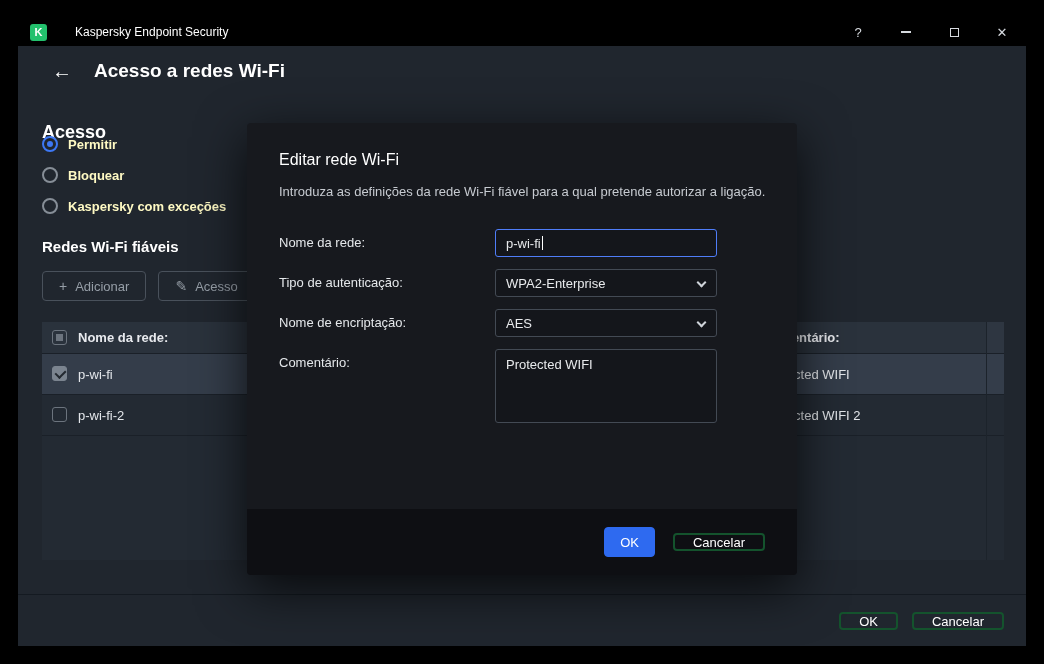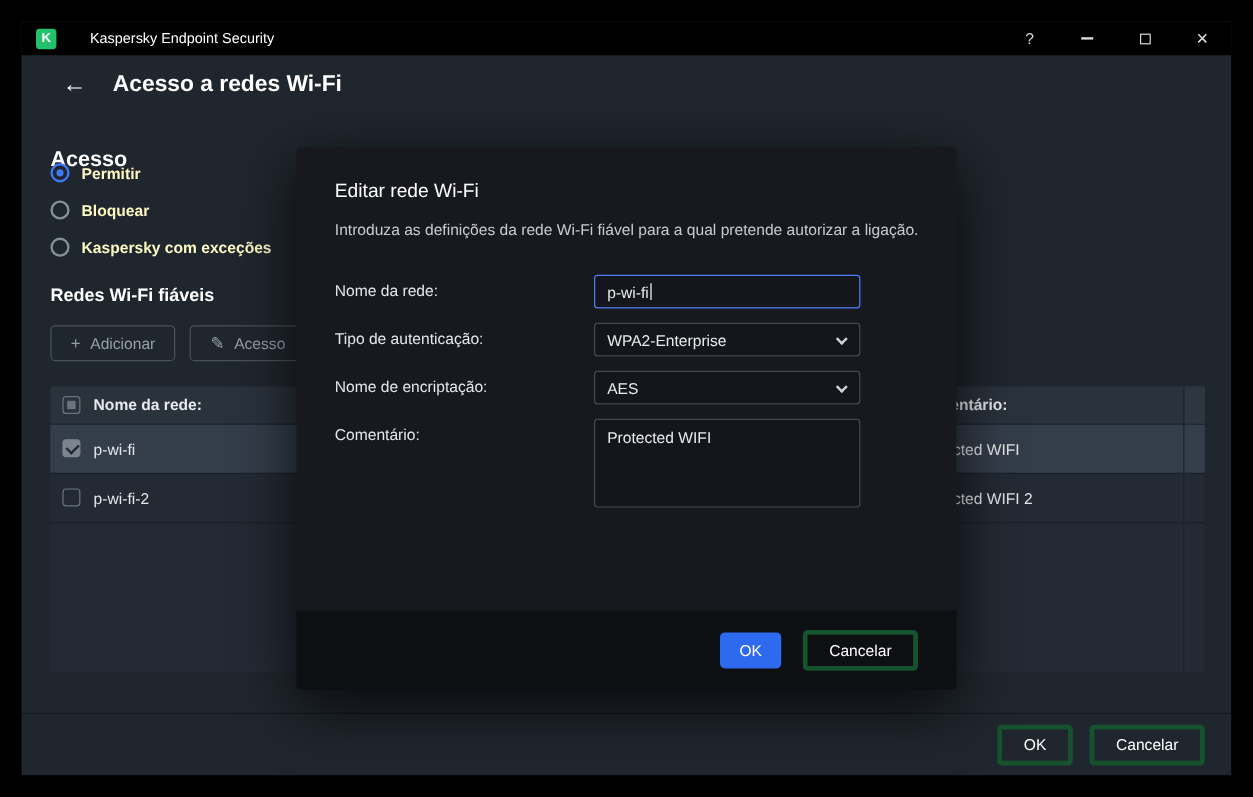--- a/index.html
+++ b/index.html
@@ -53,21 +53,21 @@
   .checkbox { position:absolute; left:10px; top:50%; margin-top:-8px; width:15px; height:15px;
               border:1px solid #6c747e; border-radius:3px; background:transparent; cursor:pointer; }
   .checkbox.indeterminate::after { content:""; position:absolute; left:3px; top:3px; right:3px; bottom:3px; background:#6c747e; }
   .checkbox.checked { background:#7b848f; border-color:#7b848f; }
   .checkbox.checked::after { content:""; position:absolute; left:4px; top:1px; width:5px; height:8px;
                              border:solid #232930; border-width:0 2px 2px 0; transform:rotate(45deg); }
 
   
   .main-footer { position:absolute; left:0; right:0; bottom:0; height:52px; border-top:1px solid #141a21;
                  display:flex; align-items:center; justify-content:flex-end; gap:14px; padding-right:22px; }
-  .btn-outline { height:34px; padding:0 18px; background:transparent; border:4px solid #14532d; border-radius:4px;
+  .btn-outline { height:18px; padding:0 18px; background:transparent; border:2px solid #14532d; border-radius:4px;
                  color:#fff; font-size:13px; font-family:"Liberation Sans", sans-serif; cursor:pointer; }
   .btn-primary { height:30px; padding:0 15px; background:#2e6af0; border:1px solid #2e6af0; border-radius:4px;
                  color:#fff; font-size:13px; font-family:"Liberation Sans", sans-serif; cursor:pointer; }
 
   
   .dialog { position:absolute; left:247px; top:123px; width:550px; height:452px; background:#17191e;
             border-radius:4px; box-shadow:0 14px 50px rgba(0,0,0,.75); z-index:10; }
   .dlg-title { position:absolute; left:32px; top:28px; font-size:16px; font-weight:normal; color:#fff; }
   .dlg-desc { position:absolute; left:32px; top:60px; width:490px; font-size:13px; line-height:1.45; color:#c7cbd1; }
   .frow { position:absolute; left:32px; width:486px; }

